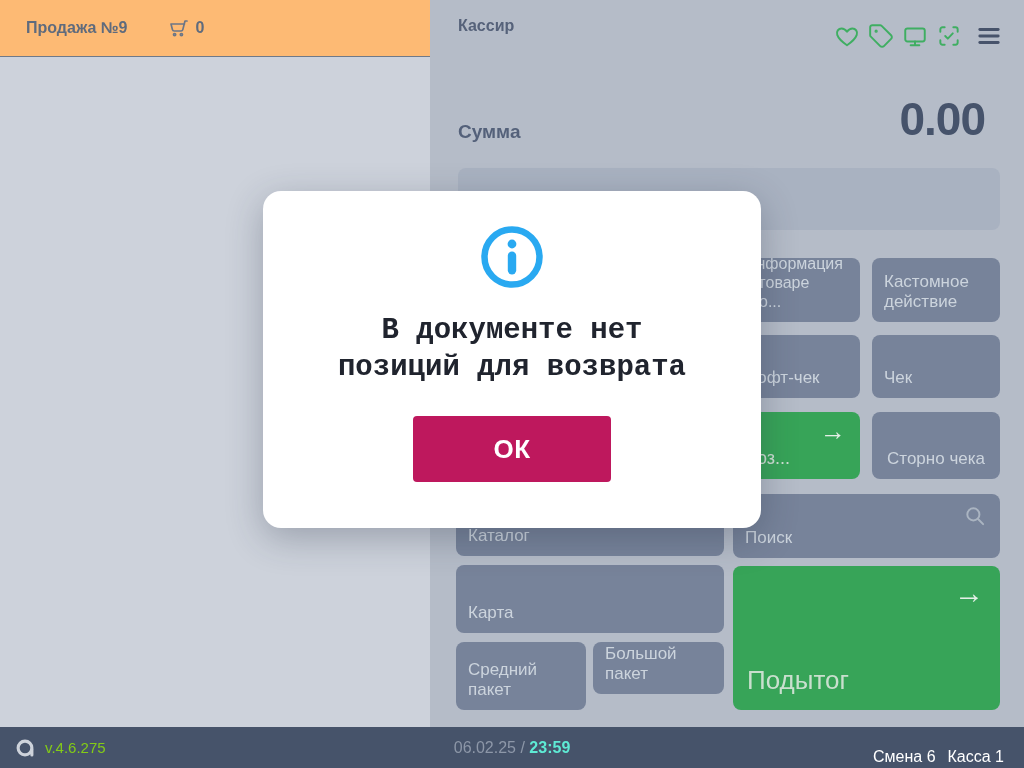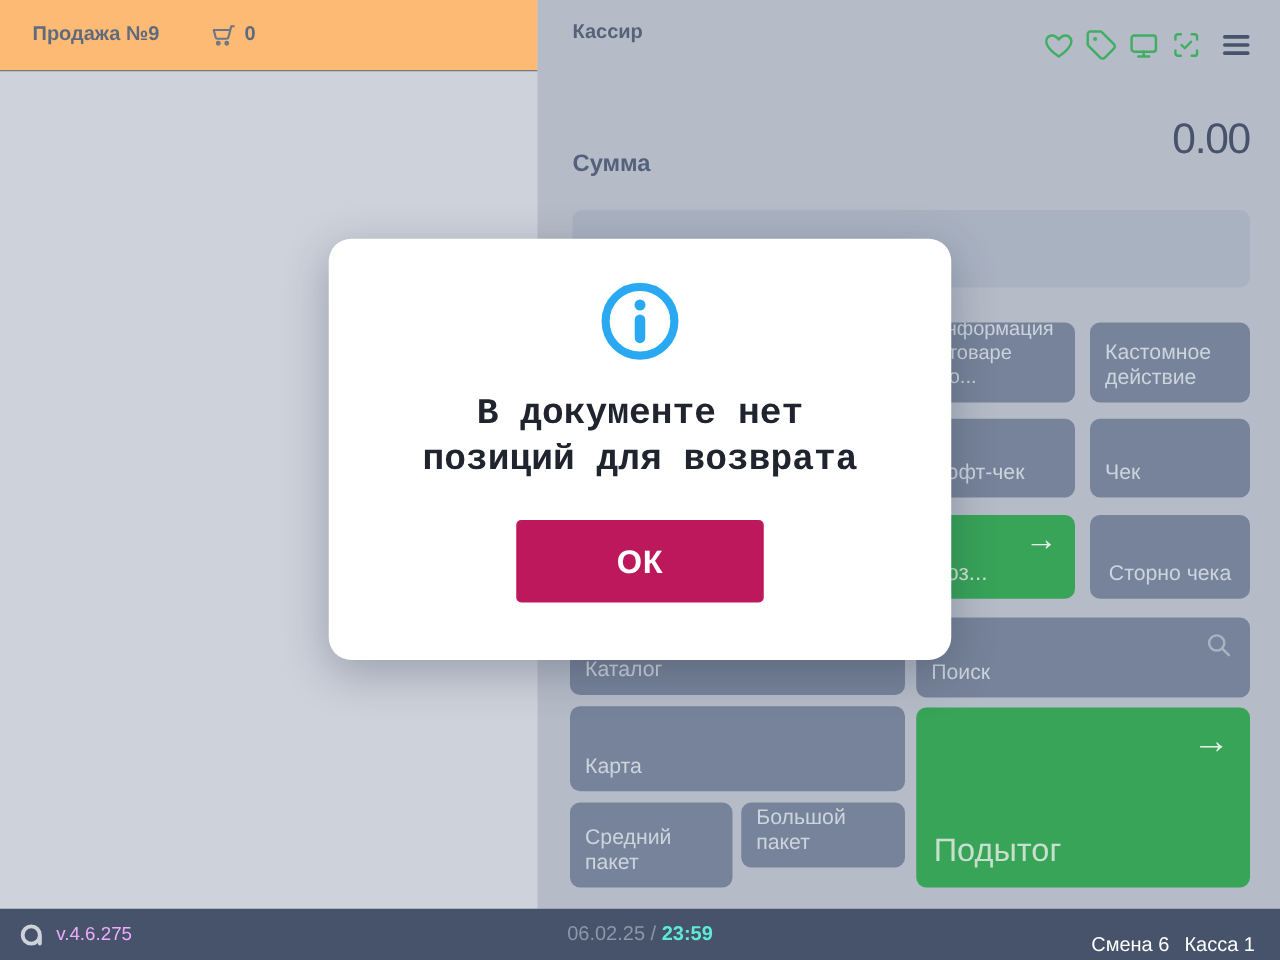--- a/index.html
+++ b/index.html
@@ -24,21 +24,21 @@
   .right-panel {
     position:absolute; left:430px; top:0; width:594px; height:727px;
     background:#b5bcc8;
   }
   .cashier { position:absolute; left:28px; top:17px; font-size:16px; font-weight:600; color:#56627a; }
   .header-icons { position:absolute; right:22px; top:23px; display:flex; align-items:center; gap:8px; }
   .header-icons .hicon { width:26px; height:26px; display:block; cursor:pointer; }
   .header-icons .menu { margin-left:6px; }
 
   .sum-label { position:absolute; left:28px; top:121px; font-size:19px; font-weight:600; color:#54617a; }
-  .sum-value { position:absolute; right:24px; top:92px; font-size:34px; font-weight:400; color:#46536b; letter-spacing:-1px; }
+  .sum-value { position:absolute; right:39px; top:92px; font-size:46px; font-weight:700; color:#46536b; letter-spacing:-1px; }
 
   .amount-box {
     position:absolute; left:28px; top:168px; width:542px; height:62px;
     background:#a9b2c1; border-radius:8px;
   }
 
   .gbtn {
     position:absolute; background:#77839a; border-radius:8px;
     display:flex; flex-direction:column; justify-content:flex-end;
     padding:10px 12px; color:#ccd4dd; font-size:17px; line-height:1.18;
@@ -69,21 +69,21 @@
   .btn-medium  { left:26px;  top:642px; width:130px; height:68px; }
   .btn-large   { left:163px; top:642px; width:131px; height:52px; }
   .btn-search .mag { position:absolute; top:9px; right:12px; width:26px; height:26px; }
 
   
   .status-bar {
     position:absolute; left:0; top:727px; width:1024px; height:41px;
     background:#46536a; display:flex; align-items:center;
   }
   .sb-left { display:flex; align-items:center; gap:9px; padding-left:14px; }
-  .sb-version { font-size:15px; color:#f0abfc; }
+  .sb-version { font-size:15px; color:#84cc16; }
   .sb-center { position:absolute; left:50%; transform:translateX(-50%); font-size:16px; color:#8d97a8; }
   .sb-center .time { color:#5eead4; font-weight:700; }
   .sb-right { margin-left:auto; display:flex; gap:12px; padding-right:20px; font-size:16px; color:#ffffff;margin-top:19px; }
 
   
   .modal {
     position:absolute; left:263px; top:191px; width:498px; height:337px;
     background:#ffffff; border-radius:18px; z-index:10;
     box-shadow:0 10px 36px rgba(35,45,65,0.30);
     display:flex; flex-direction:column; align-items:center;

